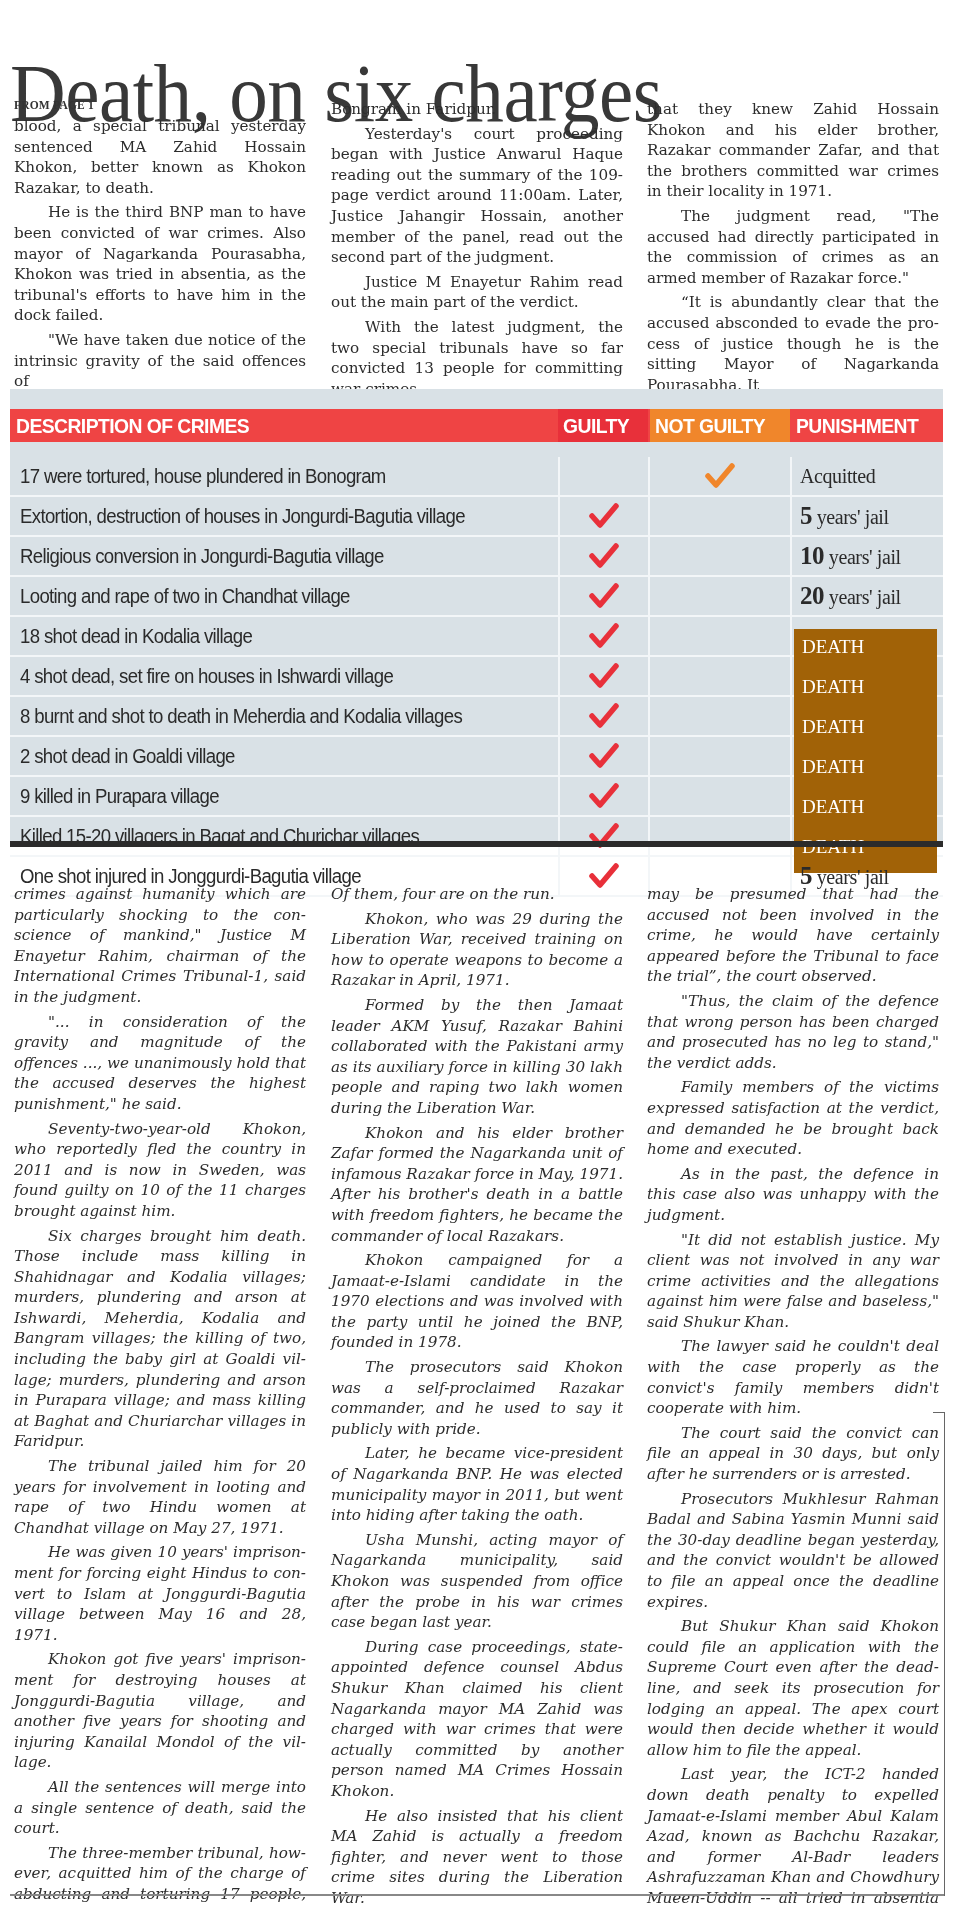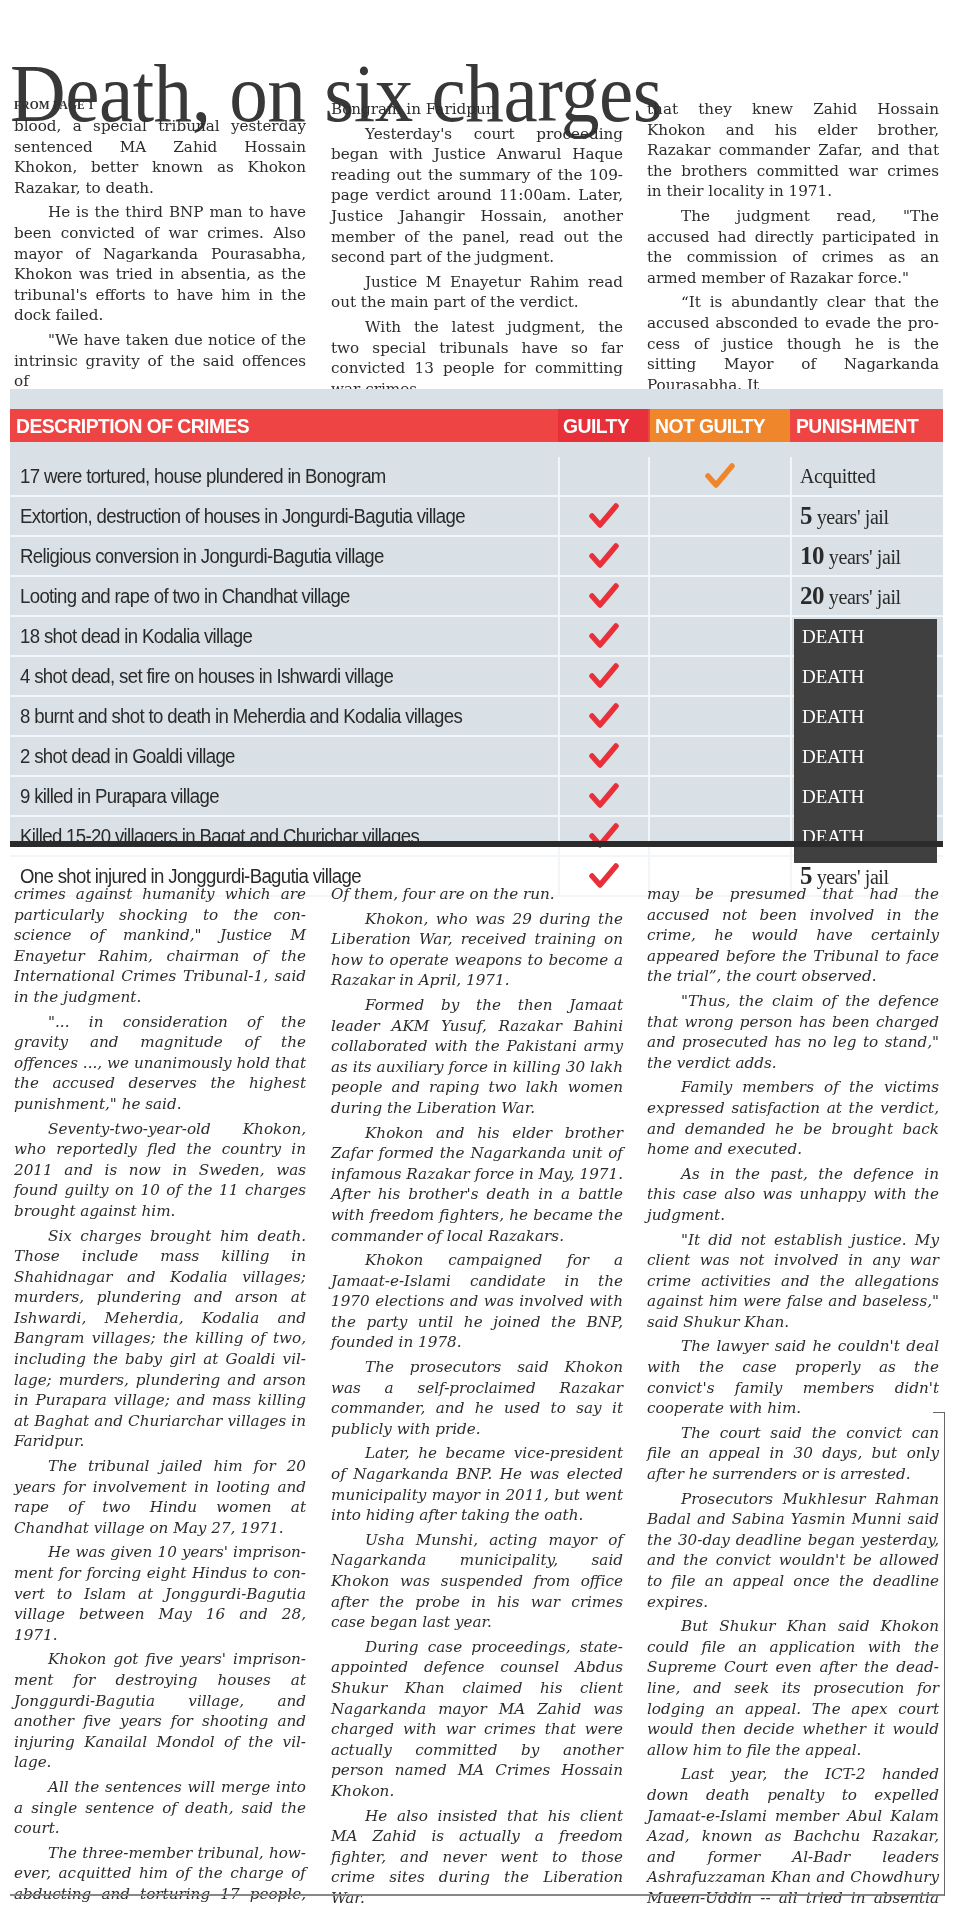--- a/index.html
+++ b/index.html
@@ -32,21 +32,21 @@
   .vsep1 { position:absolute; left:548px; top:0; width:2px; height:38px; background:#f3f6f8; }
   .vsep2 { position:absolute; left:638px; top:0; width:2px; height:38px; background:#f3f6f8; }
   .vsep3 { position:absolute; left:780px; top:0; width:2px; height:38px; background:#f3f6f8; }
   .cell-guilty { left:550px; width:88px; text-align:center; }
   .cell-ng { left:640px; width:140px; text-align:center; }
   .check { display:inline-block; margin-top:6px; }
   .cell-pun { left:784px; width:145px; font-family:Liberation Serif, serif; color:#2a2a2a; }
   .pun-text { position:absolute; left:6px; top:0; line-height:38px; font-size:20px; white-space:nowrap; letter-spacing:-0.4px; }
   .pun-num { font-weight:bold; font-size:25px; }
   .pun-unit { font-size:20px; }
-  .death { position:absolute; left:0; top:2px; width:143px; height:44px; background:#404040; color:#ffffff; font-size:19px; line-height:36px; }
+  .death { position:absolute; left:0; top:12px; width:143px; height:44px; background:#a16207; color:#ffffff; font-size:19px; line-height:36px; }
   .death span { padding-left:8px; }
   .tbl-foot { position:absolute; left:0; top:452px; width:933px; height:6px; background:#2b2b2b; }
 
   .hrule { position:absolute; left:10px; top:1894px; width:934px; height:2px; background:#888; }
   .boxline-v { position:absolute; left:944px; top:1412px; width:1px; height:484px; background:#666; }
   .boxline-h { position:absolute; left:933px; top:1412px; width:12px; height:1px; background:#666; }
 </style>
 </head>
 <body>
 

